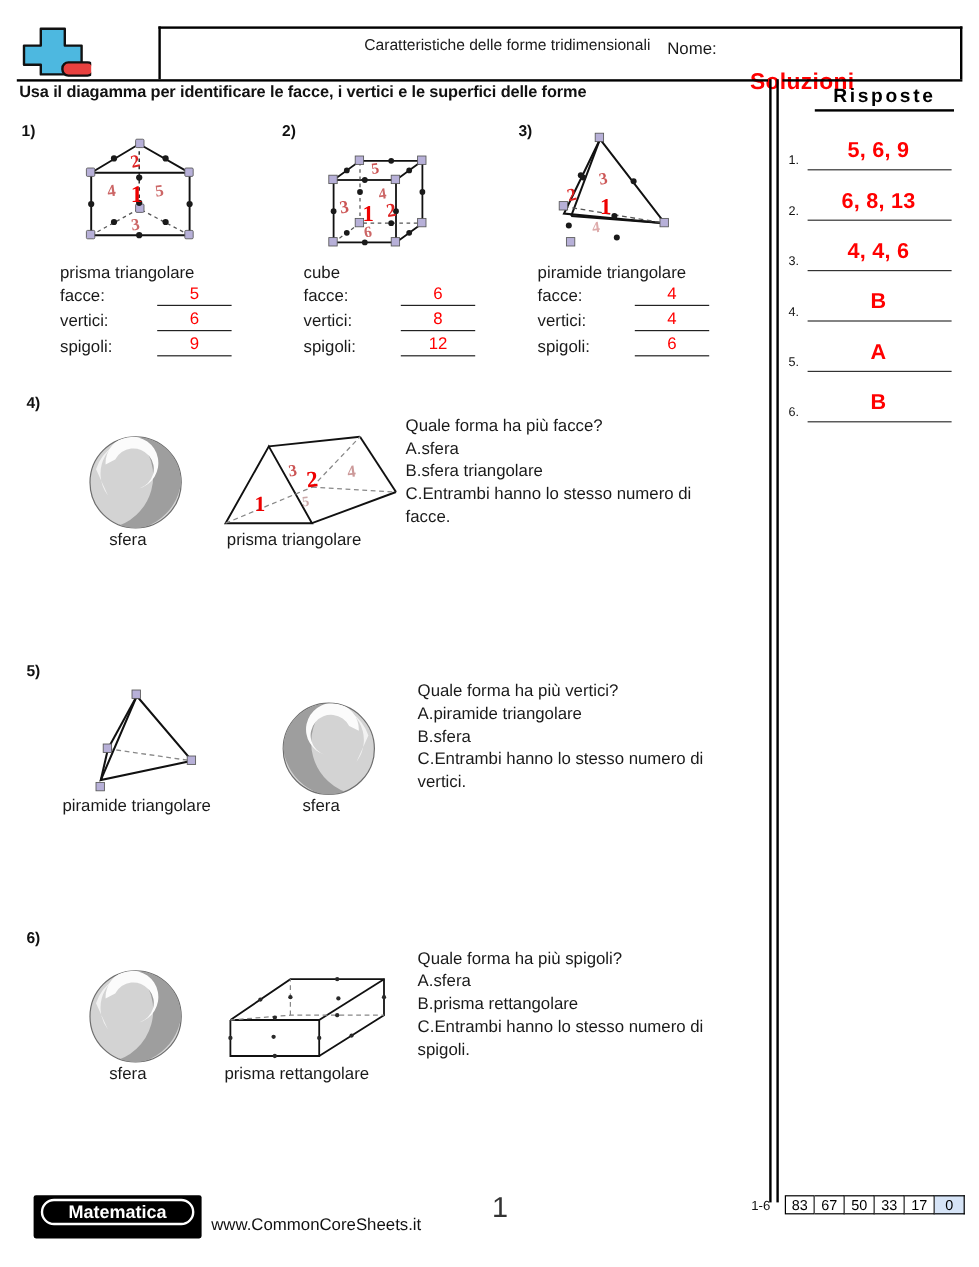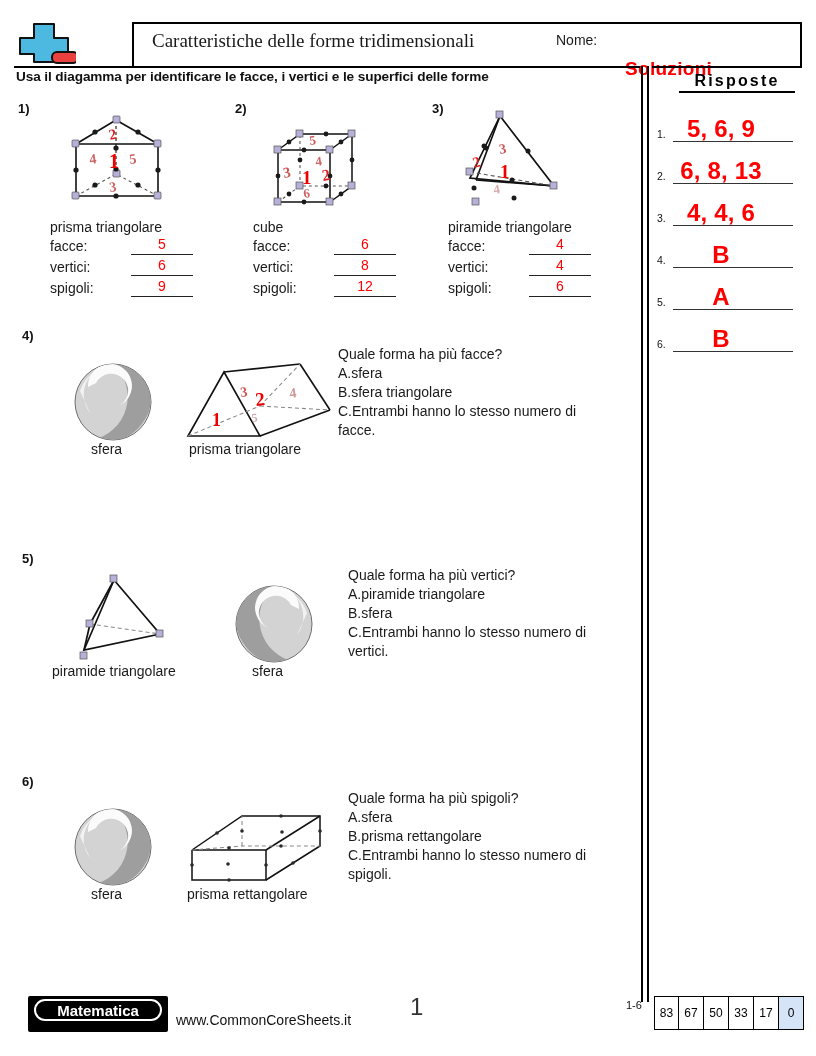--- a/index.html
+++ b/index.html
@@ -15,21 +15,21 @@
   .header { position:absolute; left:14px; top:22px; width:788px; height:46px; }
   .logo { position:absolute; left:0px; top:0px; width:62px; height:46px; }
   .logo svg { display:block; }
   .hdr-box {
     position:absolute; left:118px; top:0px; width:670px; height:44px;
     border-left:2px solid #000; border-top:2px solid #000; border-right:2px solid #000;
     box-sizing:border-box;
   }
   .hdr-title {
     position:absolute; left:152px; top:30px; width:390px;
-    text-align:left; font-size:19px; letter-spacing:0px; color:#1a1a1a;font-family:Liberation Serif, serif;
+    text-align:right; font-size:13px; letter-spacing:0px; color:#1a1a1a;
   }
   .hdr-nome { position:absolute; left:556px; top:32px; font-size:14px; color:#1a1a1a; }
   .hdr-name-val {
     position:absolute; left:625px; top:26px; font-size:19px; font-weight:bold;
     color:#ff0000; letter-spacing:0.3px;margin-top:32px;
   }
 
   
   .instr-wrap { position:absolute; left:14px; top:68px; width:788px; height:22px; }
   .instr-text {
@@ -50,22 +50,22 @@
     font-size:16px; font-weight:bold; letter-spacing:2.2px;
     border-bottom:2px solid #000; padding-bottom:1px;
   }
   .ans-row { position:absolute; left:0px; width:150px; height:40px; }
   .ans-num { position:absolute; left:2px; top:14px; font-size:10.5px; color:#111; }
   .ans-line {
     position:absolute; left:18px; top:27px; width:120px; height:0;
     border-bottom:1.6px solid #333;
   }
   .ans-val {
-    position:absolute; left:6px; top:1px; width:120px; text-align:center;
-    font-size:24px; font-weight:bold; color:#ff0000; letter-spacing:0.2px;
+    position:absolute; left:17px; top:1px; width:120px; text-align:center;
+    font-size:18px; font-weight:bold; color:#ff0000; letter-spacing:0.2px;
   }
 
   
   .qnum { position:absolute; font-size:13px; font-weight:bold; color:#111; }
   .shape-box { position:absolute; }
   .shape-label { position:absolute; font-size:14px; color:#1a1a1a; white-space:nowrap; }
   .attr-key { position:absolute; left:0; top:0; font-size:14px; color:#1a1a1a; }
   .attr-line {
     position:absolute; width:62px; height:0; border-bottom:1.5px solid #222;
   }
@@ -84,21 +84,21 @@
     position:absolute; left:6px; top:3px; width:128px; height:22px;
     border:2px solid #fff; border-radius:11px;
     display:flex; align-items:center; justify-content:center;
     color:#fff; font-size:15px; font-weight:bold; box-sizing:border-box;
   }
   .f-url { position:absolute; left:176px; top:1012px; font-size:14px; color:#111; }
   .f-page { position:absolute; left:410px; top:993px; font-size:24px; color:#333; }
   .f-range { position:absolute; left:626px; top:999px; font-size:11px; color:#111; }
   .f-scores { position:absolute; left:654px; top:996px; display:flex; }
   .f-score {
-    width:25px; height:34px; border:1px solid #000; border-left:none;
+    width:25px; height:16px; border:1px solid #000; border-left:none;
     box-sizing:border-box; font-size:12px; display:flex;
     align-items:center; justify-content:center; background:#fff; color:#000;
   }
   .f-score:first-child { border-left:1px solid #000; }
   .f-score.hl { background:#d6e4f7; }
 </style>
 </head>
 <body>
 
 <div class="page">

